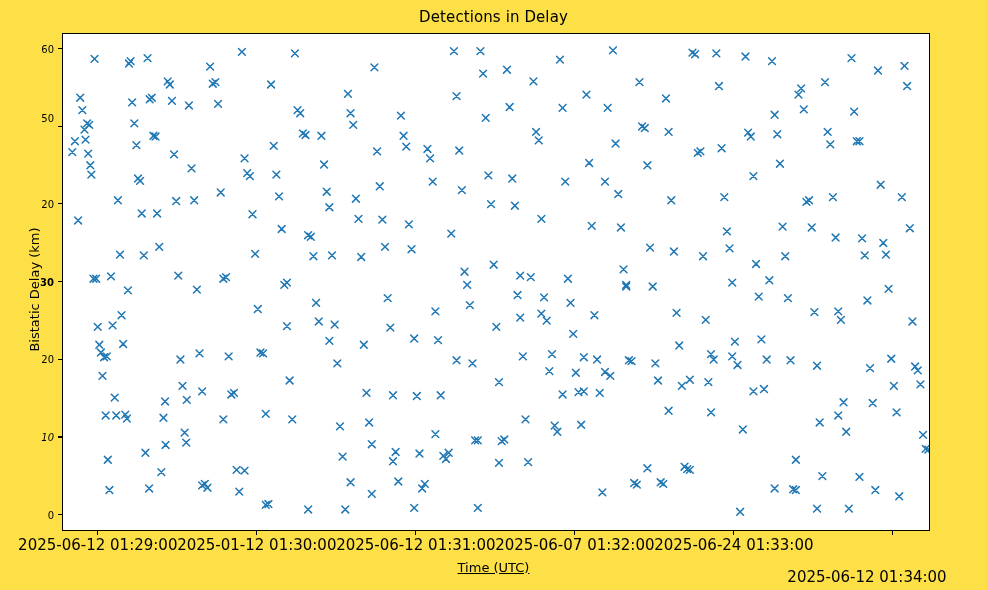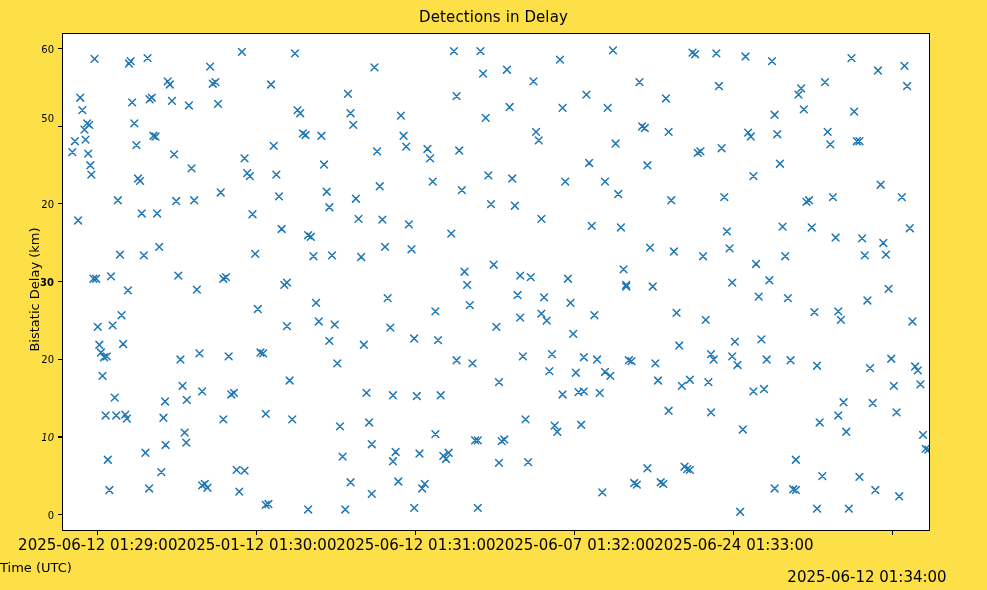--- a/index.html
+++ b/index.html
@@ -91,22 +91,24 @@
     font-size: 13px;
     color: #000000;
     transform: rotate(-90deg);
     transform-origin: center center;
   }
   #xlabel {
     position: absolute;
     left: 0;
     top: 560px;
     width: 987px;
+    text-align: center;
     font-size: 13px;
     color: #000000;
+    text-decoration: underline;
   }
   .tick-container { position: absolute; left: 0; top: 0; width: 987px; height: 590px; }
 </style>
 </head>
 <body>
 
 <div id="figure">
 
   <div id="chart-title">Detections in Delay</div>
 

